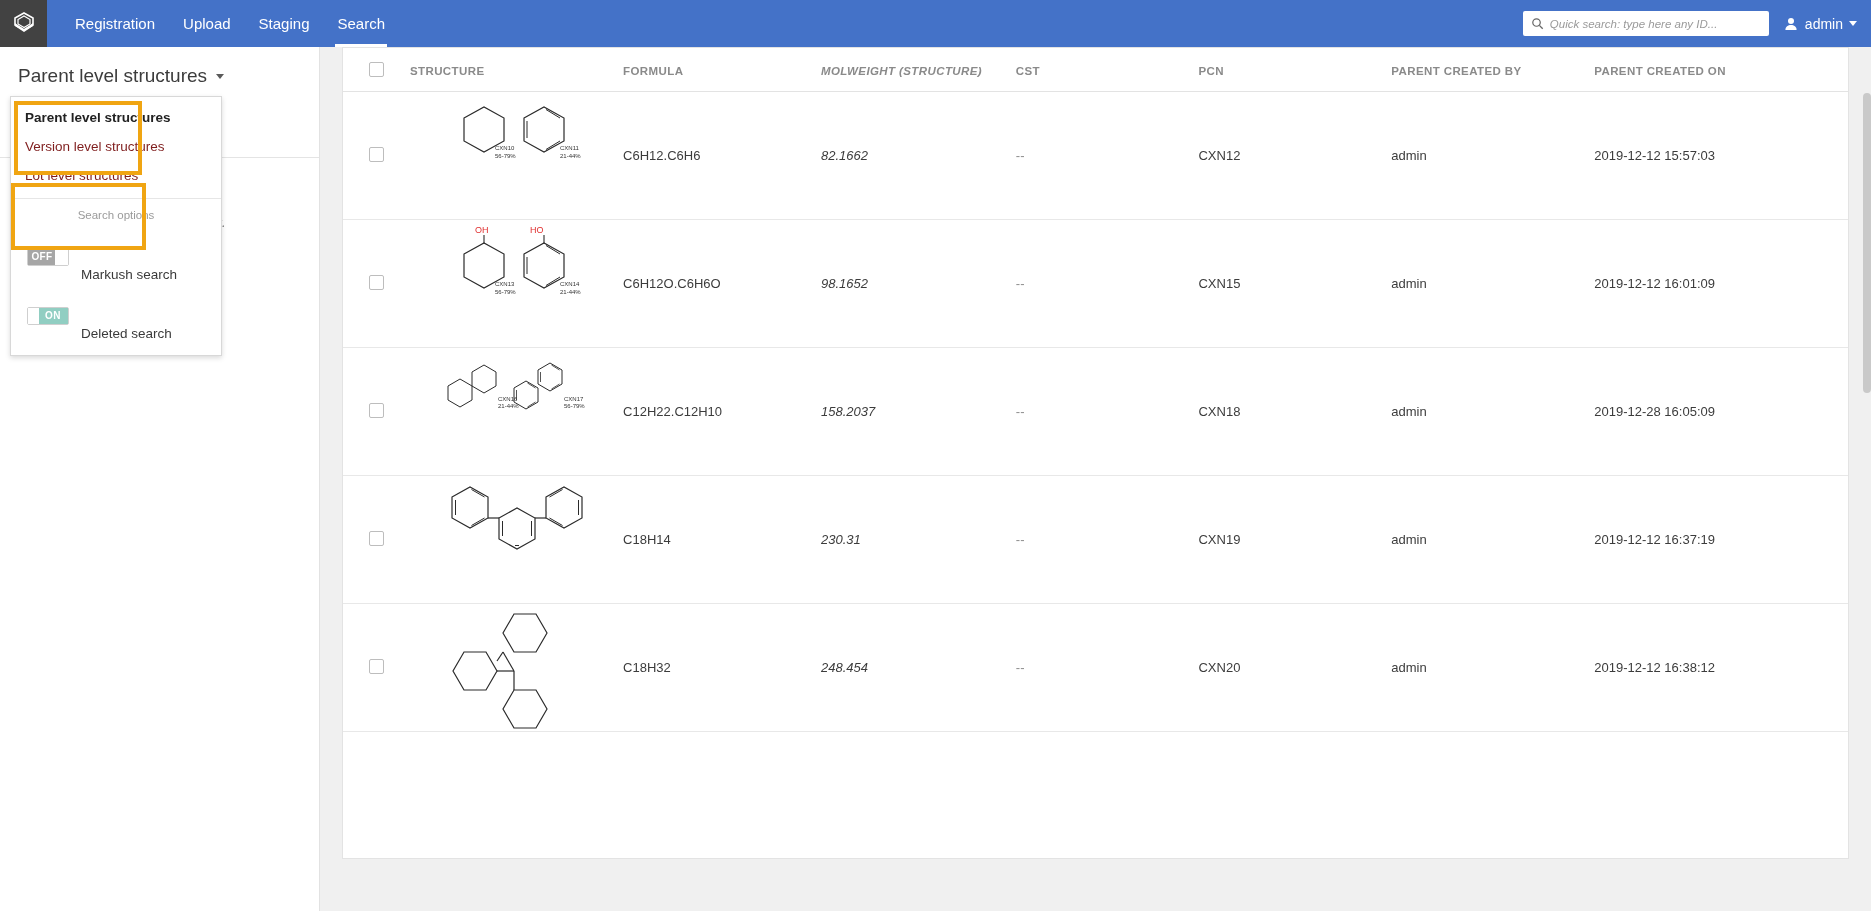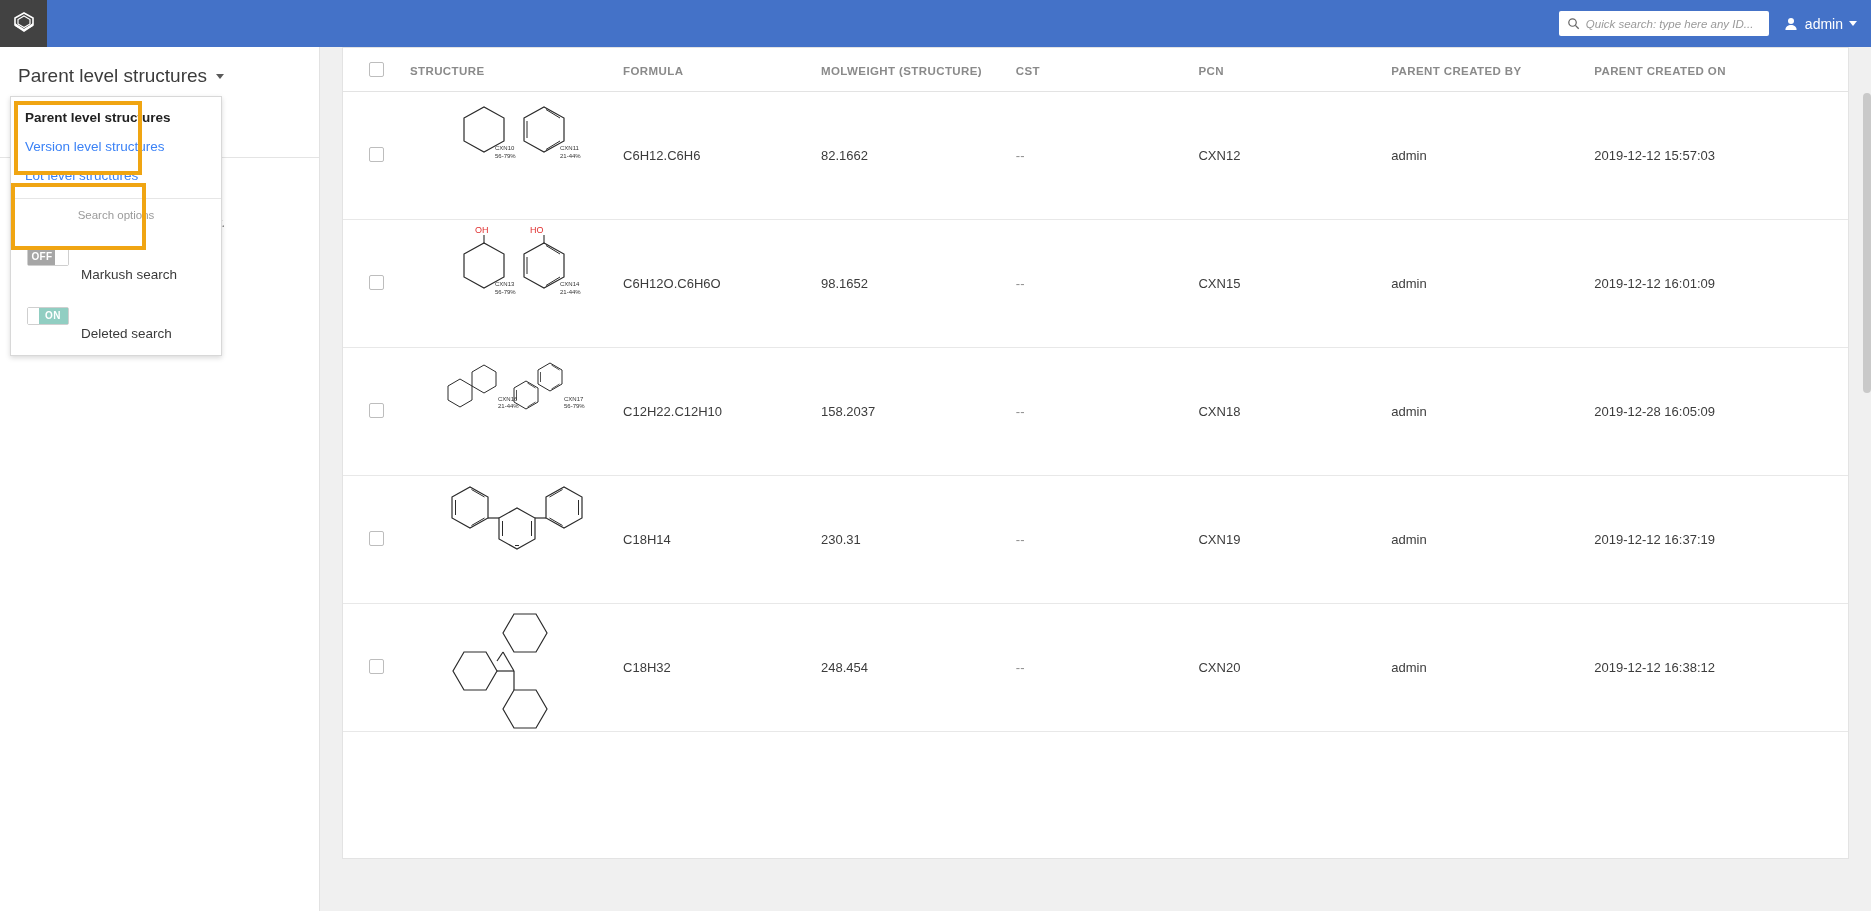--- a/index.html
+++ b/index.html
@@ -36,21 +36,21 @@
   .nav-item.active::after {
     content: "";
     position: absolute; left: 12px; right: 12px; bottom: 0;
     height: 3px; background: #ffffff;
   }
   .topbar-right {
     margin-left: auto; display: flex; align-items: center;
     padding-right: 14px; gap: 14px;
   }
   .quick-search {
-    width: 210px; height: 25px;
+    width: 246px; height: 25px;
     background: #ffffff; border-radius: 2px;
     display: flex; align-items: center;
     padding: 0 8px; gap: 6px;
   }
   .quick-search input {
     border: 0; outline: 0; flex: 1;
     font-size: 11.5px; font-style: italic;
     color: #777; font-family: "Liberation Sans", sans-serif;
     background: transparent;
   }
@@ -98,21 +98,21 @@
     box-shadow: 0 2px 5px rgba(0,0,0,.15);
     z-index: 40;
   }
   .dd-group-levels {
     position: relative;
     padding: 6px 0 8px 0;
     border-bottom: 1px solid #e6e6e6;
   }
   .dd-item {
     padding: 7px 14px;
-    font-size: 13.5px; color: #3b82f6;
+    font-size: 13.5px; color: #7f1d1d;
     cursor: pointer; white-space: nowrap;
   }
   .dd-item.selected { font-weight: bold; color: #222; }
   .dd-group-options { padding: 8px 0 10px 0; position: relative; text-align: center; }
   .dd-section-label {
     padding: 2px 14px 6px 14px;
     font-size: 11.5px; color: #9b9b9b;
   }
   .dd-toggle-row {
     display: flex; align-items: center; gap: 12px;
@@ -187,21 +187,21 @@
   tbody td {
     font-size: 13px; color: #3c3c3c;
     border-bottom: 1px solid #e8e8e8;
     vertical-align: middle;
     padding: 0;
   }
   tbody tr { height: 127px; }
   .col-check  { width: 66px; text-align: center !important; }
   .col-struct { width: 210px; }
   .col-form   { width: 195px; }
-  .col-mw     { width: 192px; }
+  .col-mw     { width: 192px; font-style: italic; }
   .col-cst    { width: 180px; }
   .col-pcn    { width: 190px; margin-top: 36px; }
   .col-pcb    { width: 200px; }
   .col-pco    { width: 250px; }
   .chk {
     width: 15px; height: 15px;
     border: 1px solid #bdbdbd; border-radius: 2px;
     display: inline-block; background: #fff; cursor: pointer;
   }
   .struct-cell { display: flex; align-items: flex-start; justify-content: center; height: 127px; }
@@ -225,20 +225,34 @@
 
 <div class="topbar">
   <div class="logo-box">
     <svg width="26" height="26" viewBox="0 0 26 26">
       <path d="M13 2 L22 7 L22 14 L13 19 L4 14 L4 7 Z" fill="none" stroke="#ffffff" stroke-width="1.6"></path>
       <path d="M4 12 L4 15 L13 21 L22 15 L22 12 L13 18 Z" fill="#ffffff"></path>
       <path d="M13 5 L19 8.5 L19 13 L13 16.5 L7 13 L7 8.5 Z" fill="none" stroke="#ffffff" stroke-width="1.2"></path>
     </svg>
   </div>
 
+  <div class="nav-items">
+    <div class="nav-item">
+        <span>Registration</span>
+      </div>
+    <div class="nav-item">
+        <span>Upload</span>
+      </div>
+    <div class="nav-item">
+        <span>Staging</span>
+      </div>
+    <div class="nav-item active">
+        <span>Search</span>
+      </div>
+  </div>
 
   <div class="topbar-right">
     <div class="quick-search">
       <svg width="13" height="13" viewBox="0 0 16 16">
         <circle cx="6.8" cy="6.8" r="4.6" fill="none" stroke="#666" stroke-width="1.5"></circle>
         <line x1="10.3" y1="10.3" x2="14.4" y2="14.4" stroke="#666" stroke-width="1.7"></line>
       </svg>
       <input type="text" placeholder="Quick search: type here any ID..." style="">
     </div>
     <div class="user-menu">

